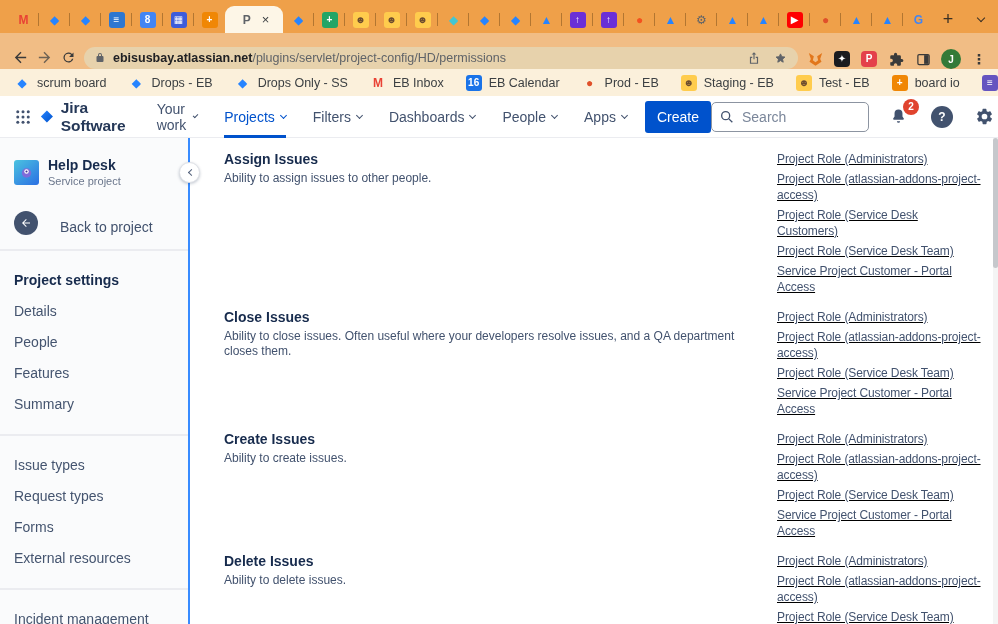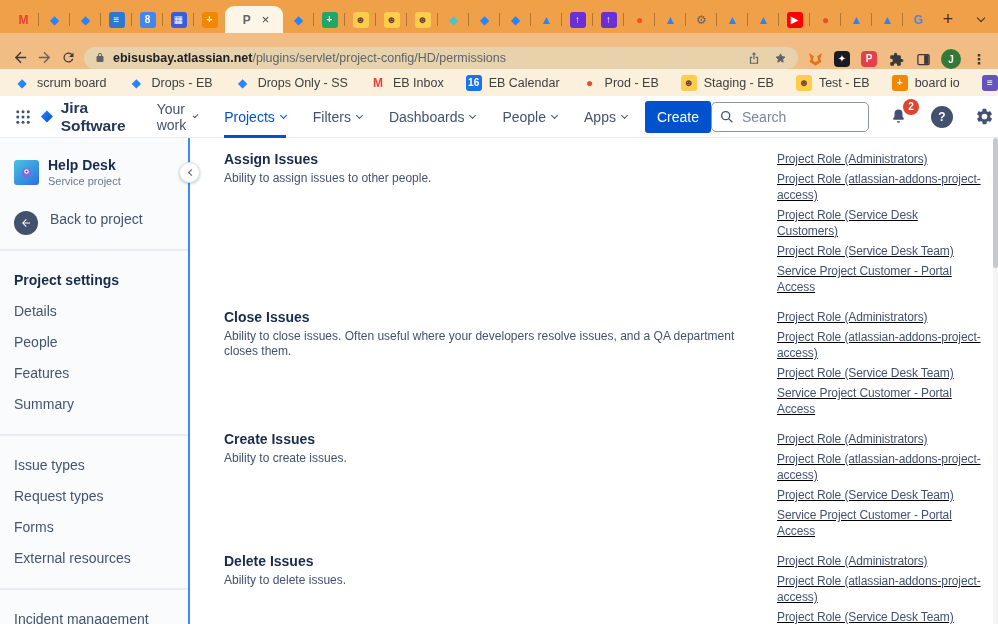--- a/index.html
+++ b/index.html
@@ -63,21 +63,21 @@
   .badge { position:absolute; top:-5px; right:-7px; min-width:16px; height:16px; border-radius:8px; background:#E0432E; color:#fff; font-size:10px; font-weight:700; display:flex; align-items:center; justify-content:center; padding:0 4px; }
   .help-circle { width:22px; height:22px; border-radius:50%; background:#42526E; color:#fff; font-size:12px; font-weight:700; display:flex; align-items:center; justify-content:center; }
 
   
   .content { display:flex; height:494px; }
   .sidebar { position:relative; width:190px; flex:0 0 190px; background:#FAFBFC; border-right:2px solid #388BFF; padding-top:20px; }
   .proj { display:flex; align-items:center; gap:9px; padding:0 14px; }
   .proj-avatar { width:25px; height:25px; border-radius:3px; background:linear-gradient(140deg,#4BC3E0,#2B6FE3); display:flex; align-items:center; justify-content:center; }
   .proj-name { font-size:14px; font-weight:700; color:#172B4D; line-height:15px; }
   .proj-type { font-size:11px; color:#6B778C; margin-top:2px; }
-  .back-row { display:flex; align-items:flex-start; gap:12px; padding:0 14px; margin-top:24px; cursor:pointer; }
+  .back-row { display:flex; align-items:flex-end; gap:22px; padding:0 14px; margin-top:24px; cursor:pointer; }
   .back-circle { width:24px; height:24px; border-radius:50%; background:#42526E; display:flex; align-items:center; justify-content:center; }
   .back-label { font-size:14px; color:#42526E; }
   .side-sep { border-top:2px solid #EBECF0; margin:14px 0; }
   .side-item { padding:7px 14px; font-size:14px; line-height:17px; color:#44546F; cursor:pointer; }
   .side-item.bold { font-weight:700; color:#172B4D; }
   .collapse-btn { position:absolute; top:24px; right:-12px; width:21px; height:21px; border-radius:50%; background:#fff; border:1px solid #DFE1E6; box-shadow:0 1px 3px rgba(9,30,66,.25); display:flex; align-items:center; justify-content:center; cursor:pointer; z-index:3; }
   .collapse-btn .chev { transform:rotate(135deg); width:5px; height:5px; border-width:1.6px; color:#505F79; margin-left:3px; }
 
   .main { flex:1; position:relative; background:#fff; padding:13px 16px 0 34px; overflow:hidden; }
   .perm { display:flex; margin-bottom:10px; }

